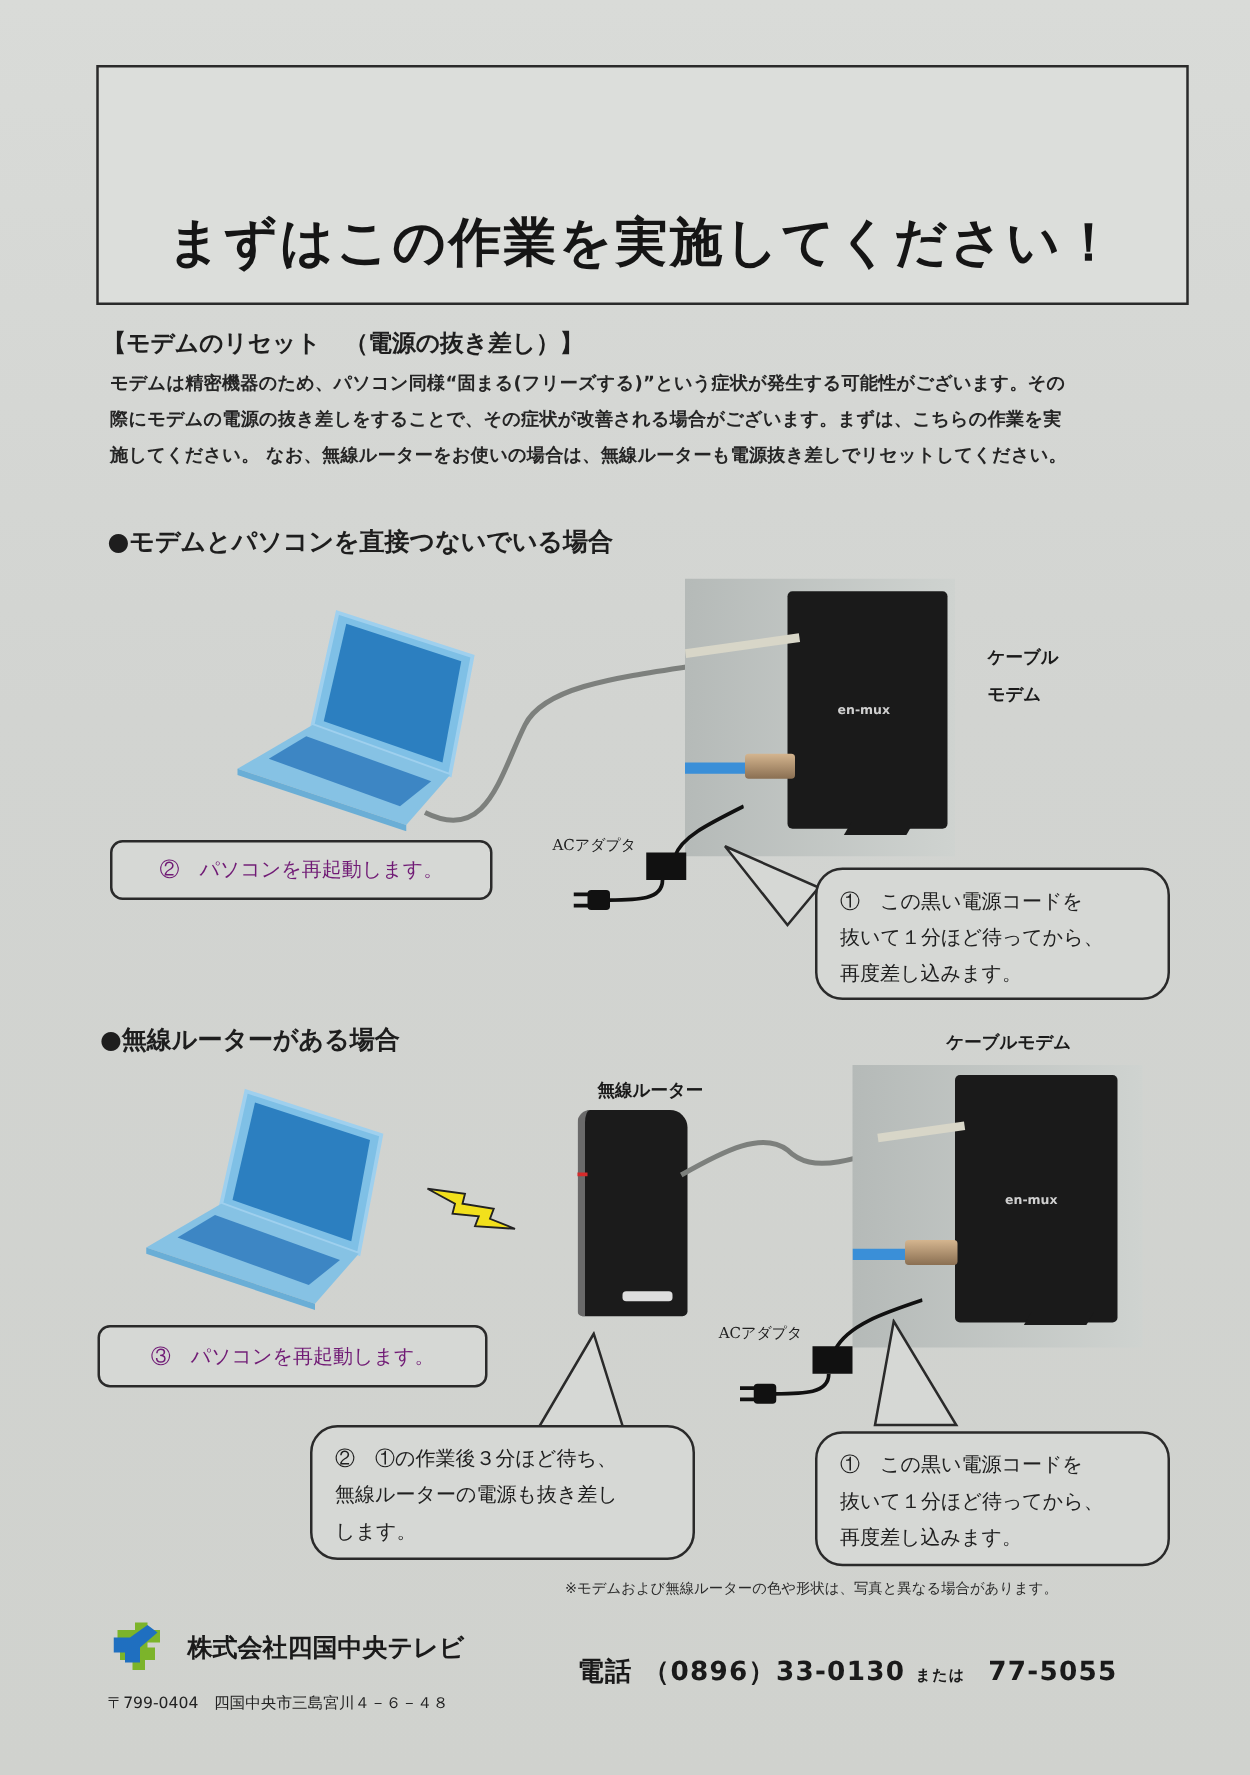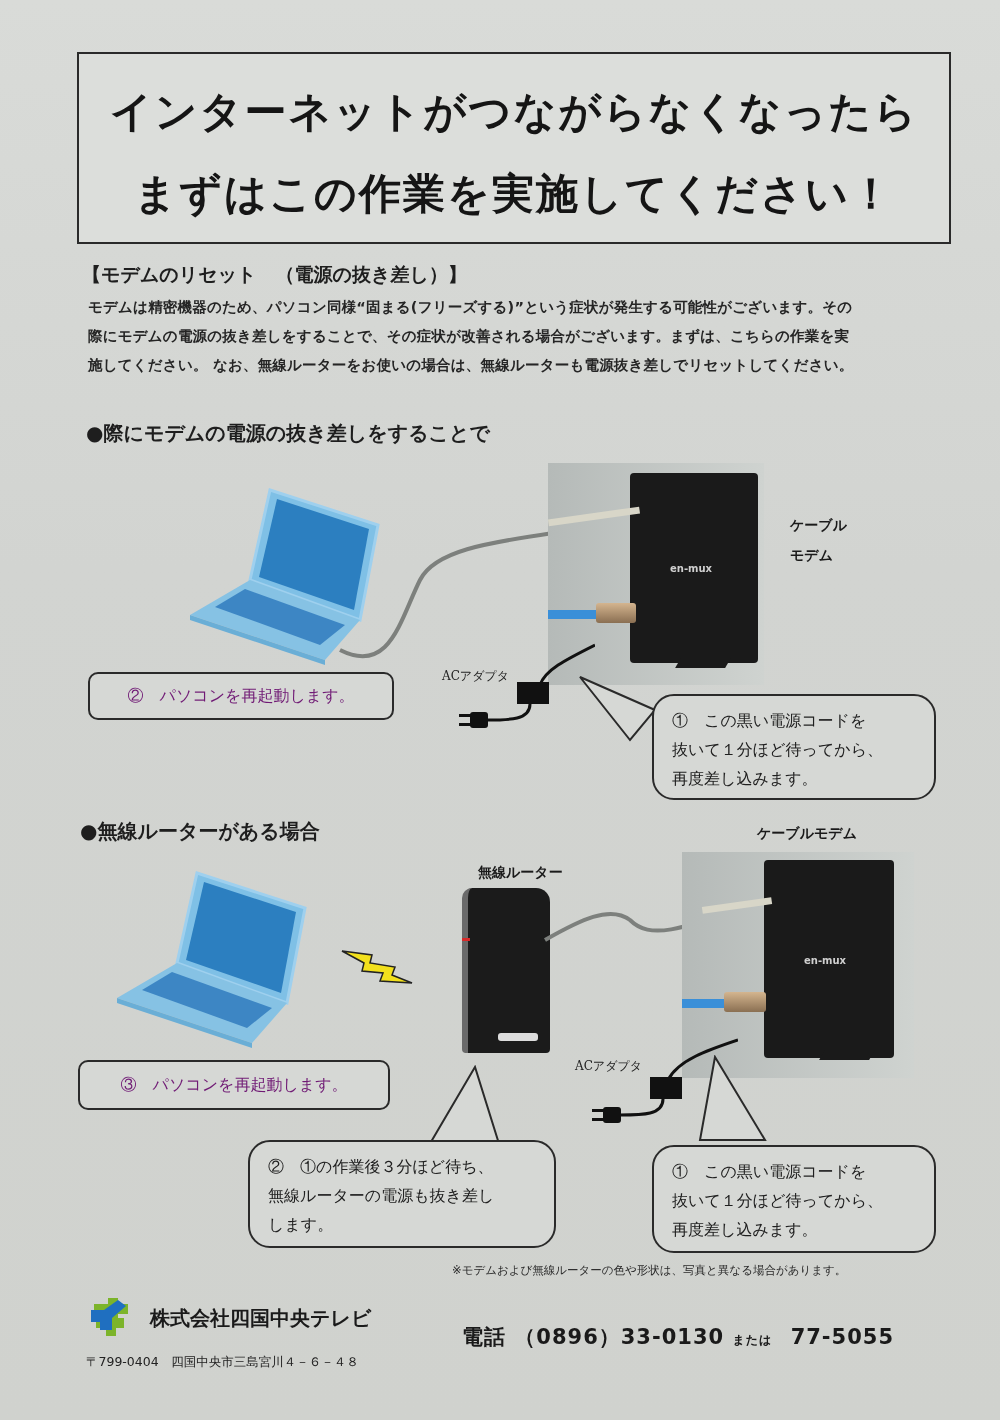--- a/index.html
+++ b/index.html
@@ -38,32 +38,31 @@
   .footnote { font-size:11.5px; color:#2a2a2a; }
   .company { font-size:20px; font-weight:bold; color:#1a1a1a; }
   .phone { font-size:21px; font-weight:bold; color:#1a1a1a; letter-spacing:1px; }
   .phone small { font-size:12px; }
   .addr { font-size:12.5px; color:#222; }
 </style>
 </head>
 <body>
 
 <div class="abs title-box">
-  <div class="title-line" style="top:30px;">インターネットがつながらなくなったら</div>
   <div class="title-line" style="top:112px;">まずはこの作業を実施してください！</div>
 </div>
 
 <div class="abs section-h" style="left:82px; top:262px; font-size:19px;">【モデムのリセット　（電源の抜き差し）】</div>
 <div class="abs body-text" style="left:88px; top:293px; width:880px;">
   <div>モデムは精密機器のため、パソコン同様“固まる(フリーズする)”という症状が発生する可能性がございます。その</div>
   <div>際にモデムの電源の抜き差しをすることで、その症状が改善される場合がございます。まずは、こちらの作業を実</div>
   <div>施してください。 なお、無線ルーターをお使いの場合は、無線ルーターも電源抜き差しでリセットしてください。</div>
 </div>
 
-<div class="abs section-h" style="left:86px; top:420px;">●際にモデムの電源の抜き差しをすることで</div>
+<div class="abs section-h" style="left:86px; top:420px;">●モデムとパソコンを直接つないでいる場合</div>
 
 <div class="abs" style="left:185px; top:485px; width:200px; height:180px;">
   <svg width="200" height="180" viewBox="0 0 200 180">
     <polygon points="85,5 193,40 175,135 65,95" fill="#7fc0e6" stroke="#9fd0ee" stroke-width="3"></polygon>
     <polygon points="92,14 184,44 169,125 74,92" fill="#2c7fc0"></polygon>
     <polygon points="65,95 175,135 140,175 5,130" fill="#86c2e4"></polygon>
     <polygon points="60,104 160,140 135,160 30,122" fill="#3d86c4"></polygon>
     <polygon points="5,130 140,175 140,180 5,135" fill="#6aaed6"></polygon>
   </svg>
 </div>

